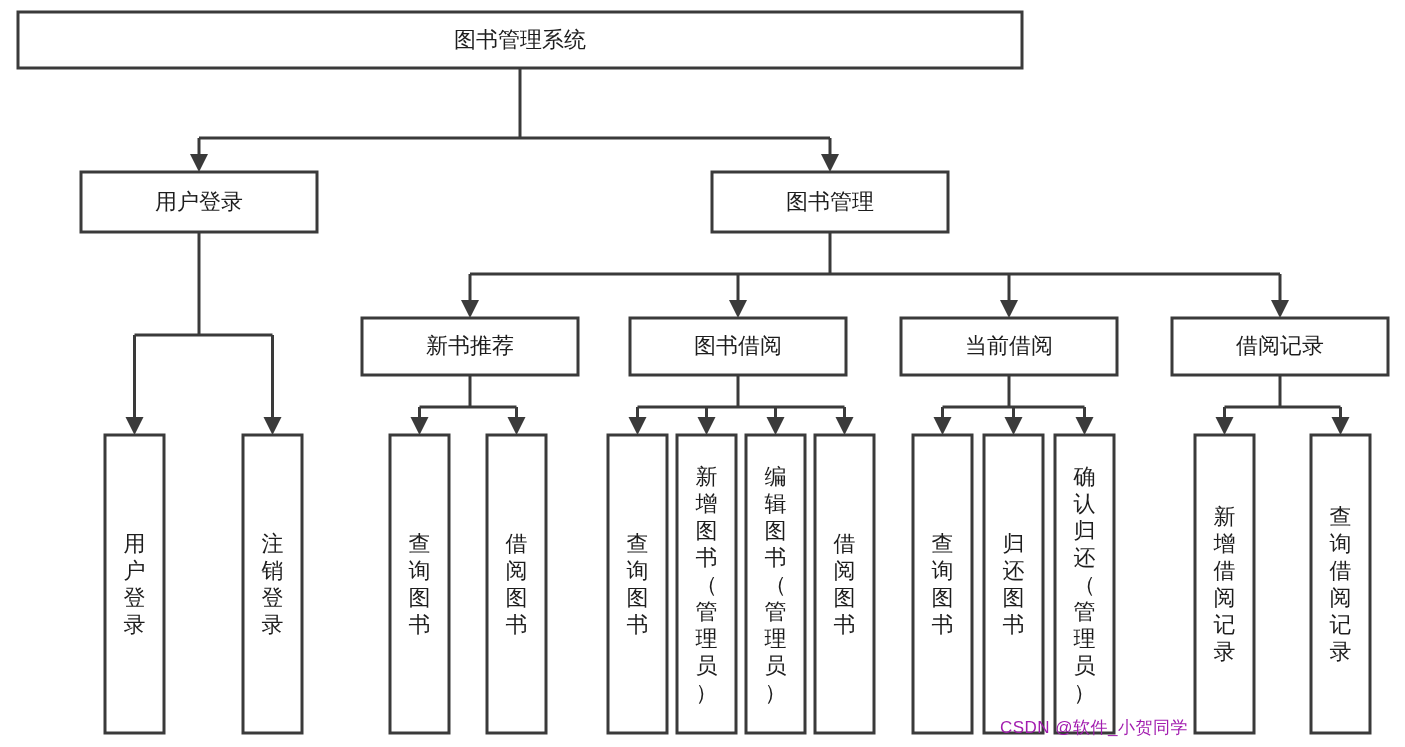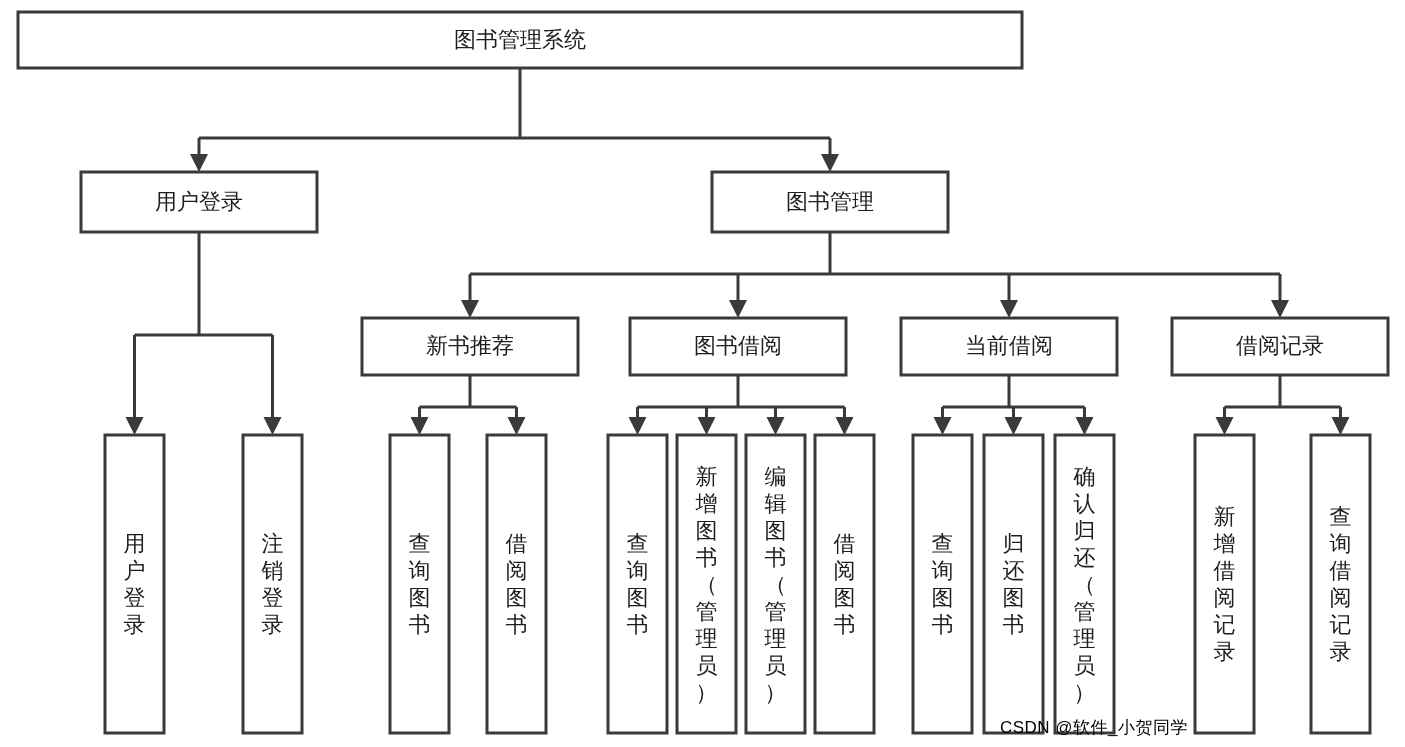--- a/index.html
+++ b/index.html
@@ -54,21 +54,21 @@
     font-size: 22px;
     fill: #1d1d1d;
     text-anchor: middle;
   }
   .watermark {
     position: absolute;
     right: 10px;
     bottom: 8px;
     font-family: "Liberation Sans", "DejaVu Sans", sans-serif;
     font-size: 17px;
-    color: #000000;
+    color: #a21caf;
     letter-spacing: 0.5px;
     white-space: nowrap;
     pointer-events: none;
   }
 </style>
 </head>
 <body>
 
 <div id="diagram-root">
   <svg class="diagram" viewBox="0 0 1405 747">

